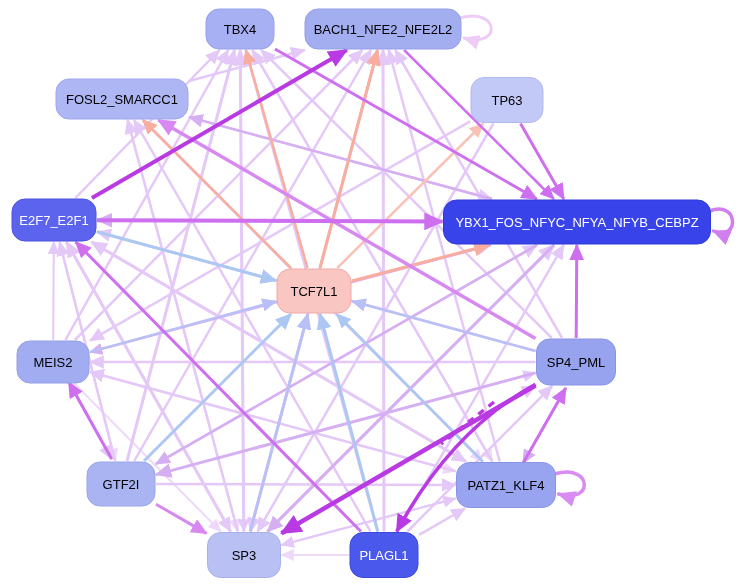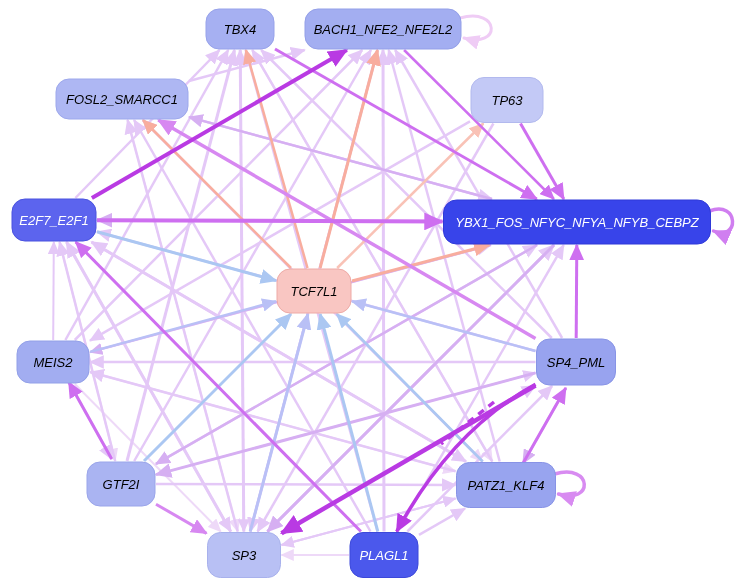--- a/index.html
+++ b/index.html
@@ -1,17 +1,17 @@
 <!DOCTYPE html>
 <html><head>
 <meta charset="utf-8">
 <style>
   html,body{margin:0;padding:0;background:#ffffff;}
   body{width:741px;height:584px;overflow:hidden;font-family:"Liberation Sans",sans-serif;}
-  #canvas{position:relative;width:741px;height:584px;background:#ffffff;font-style:italic;}
+  #canvas{position:relative;width:741px;height:584px;background:#ffffff;}
   svg{display:block;}
   .node-rect{stroke-width:1;}
   .node-label{font-family:"Liberation Sans",sans-serif;font-size:13px;pointer-events:none;}
 </style>
 </head>
 <body>
 
 <div id="canvas">
   <svg id="graph" width="741" height="584" viewBox="0 0 741 584" xmlns="http://www.w3.org/2000/svg">
     <defs id="defs">

